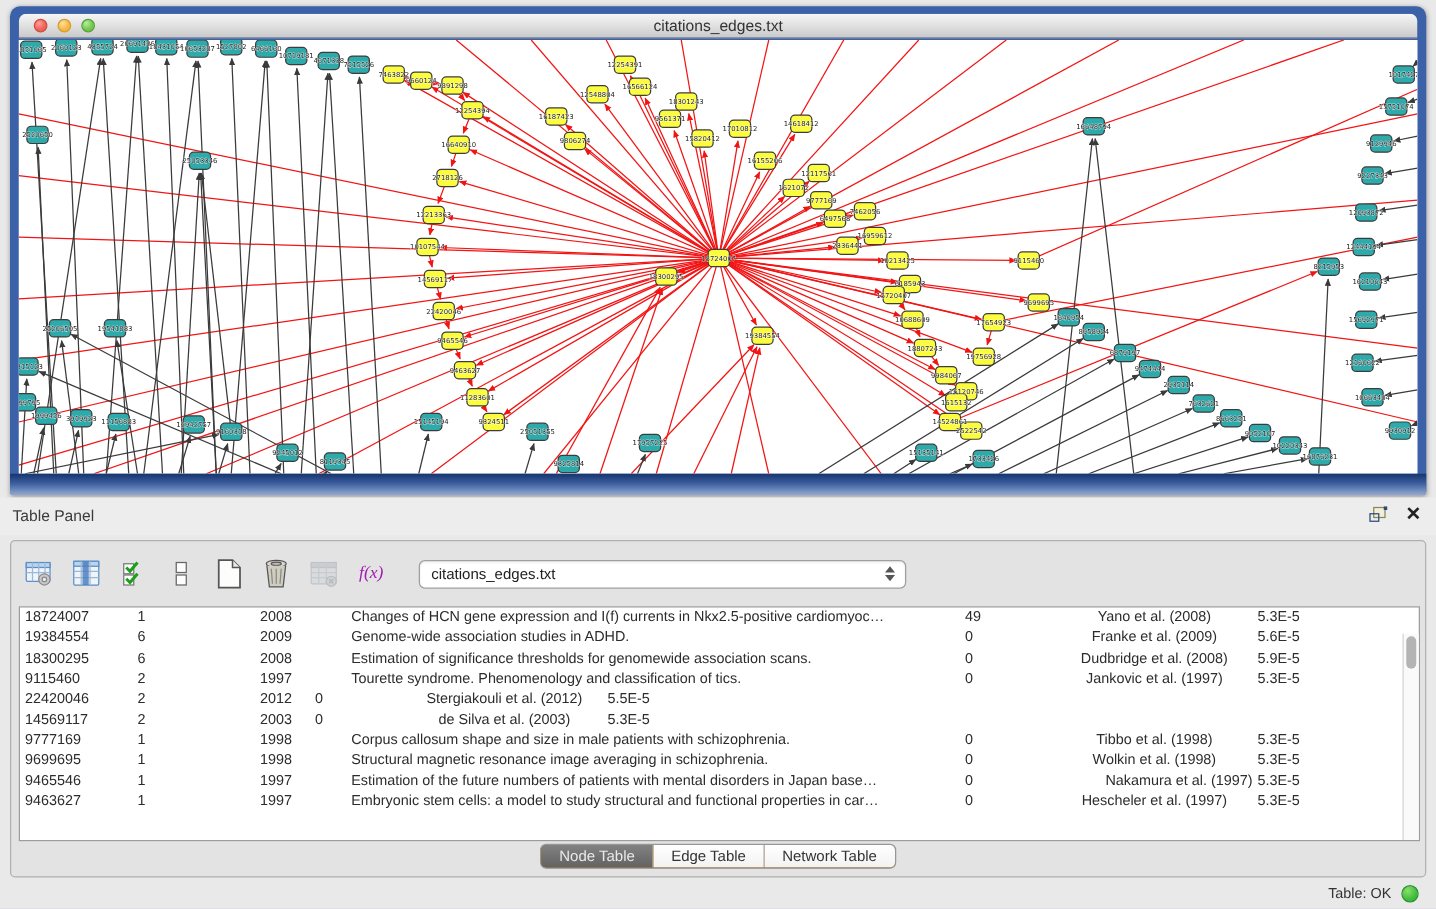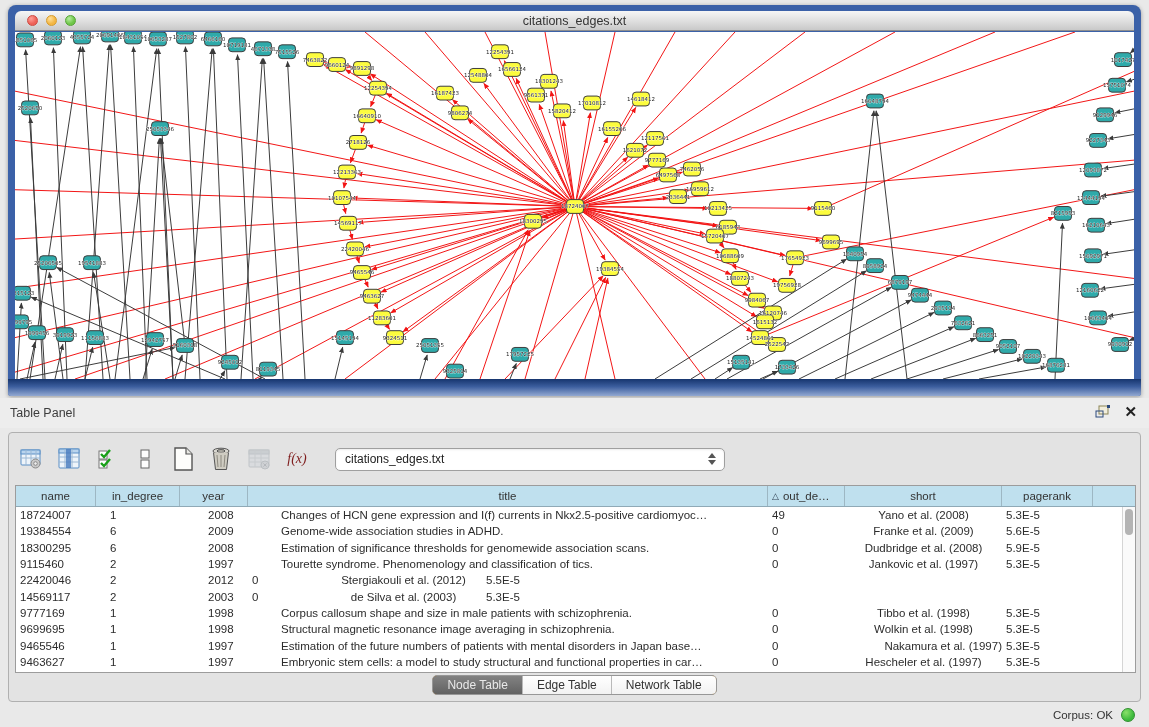--- a/index.html
+++ b/index.html
@@ -28,21 +28,21 @@
   .tp-title { margin-left:10px; font-size:12.5px; color:#3c3c3c; }
   .tp-header-icons { position:absolute; right:12px; top:7px; display:flex; gap:14px; align-items:center; }
   .tp-float-icon svg { display:block; }
   .tp-close { font-size:15px; font-weight:bold; color:#222; line-height:14px; cursor:default; }
 
   .tp-panel { position:absolute; left:8px; top:432px; width:1133px; height:270px;
     background:#e3e3e3; border:1px solid #b0b0b0; border-radius:4px; }
 
   .toolbar { position:absolute; left:8px; top:8px; height:36px; display:flex; align-items:center; gap:10px; }
   .tb-btn { width:28px; height:28px; display:flex; align-items:center; justify-content:center; }
-  .fx-label { font-size:14px; font-style:italic; color:#7f1d1d; font-family:"Liberation Serif", serif; }
+  .fx-label { font-size:14px; font-style:italic; color:#a21caf; font-family:"Liberation Serif", serif; }
   .combo { margin-left:14px; width:390px; height:23px; background:#fff; border:1px solid #9f9f9f; border-radius:5px;
     display:flex; align-items:center; position:relative; box-shadow:inset 0 1px 2px rgba(0,0,0,.08); }
   .combo-text { margin-left:9px; font-size:12px; color:#222; }
   .combo-arrows { position:absolute; right:8px; top:4px; display:flex; flex-direction:column; gap:2px; }
   .combo-arrows i { display:block; width:0; height:0; border-left:4px solid transparent; border-right:4px solid transparent; }
   .arr-up { border-bottom:5px solid #555; }
   .arr-dn { border-top:5px solid #555; }
 
   .table-box { position:absolute; left:6px; top:52px; width:1121px; height:188px; background:#fff; border:1px solid #9c9c9c; }
   .thead { display:flex; height:21px; background:#bfe0ee; border-bottom:1px solid #8fa9b6; }
@@ -546,44 +546,20 @@
     <div class="combo">
       <span class="combo-text">citations_edges.txt</span>
       <span class="combo-arrows">
           <i class="arr-up"></i>
           <i class="arr-dn"></i>
         </span>
     </div>
   </div>
 
   <div class="table-box">
-    <div class="thead" id="thead">
-        <div class="th" style="width: 80px;">
-          <span>name</span>
-        </div>
-        <div class="th" style="width: 84px;">
-          <span>in_degree</span>
-        </div>
-        <div class="th" style="width: 68px;">
-          <span>year</span>
-        </div>
-        <div class="th" style="width: 520px;">
-          <span>title</span>
-        </div>
-        <div class="th left" style="width: 77px;">
-          <span class="sort-tri">△</span>
-          <span>out_de…</span>
-        </div>
-        <div class="th" style="width: 157px;">
-          <span>short</span>
-        </div>
-        <div class="th" style="width: 91px;">
-          <span>pagerank</span>
-        </div>
-      </div>
     <div id="tbody">
         <div class="trow">
           <div class="td" style="width: 80px; padding-left: 4px;">18724007</div>
           <div class="td" style="width: 84px; padding-left: 14px;">1</div>
           <div class="td" style="width: 68px; padding-left: 28px;">2008</div>
           <div class="td" style="width: 520px; padding-left: 33px;">Changes of HCN gene expression and I(f) currents in Nkx2.5-positive cardiomyoc…</div>
           <div class="td" style="width: 77px; padding-left: 4px;">49</div>
           <div class="td" style="width: 157px; text-align: center;">Yano et al. (2008)</div>
           <div class="td" style="width: 91px; padding-left: 4px;">5.3E-5</div>
         </div>
@@ -675,15 +651,15 @@
   <div class="tabs-row">
     <div class="seg" id="tabs-seg">
         <div class="seg-btn sel">Node Table</div>
         <div class="seg-btn">Edge Table</div>
         <div class="seg-btn">Network Table</div>
       </div>
   </div>
 </div>
 
 <div class="statusbar">
-  <span class="mem-label">Corpus: OK</span>
+  <span class="mem-label">Table: OK</span>
   <span class="mem-dot"></span>
 </div>
 
 </body></html>

